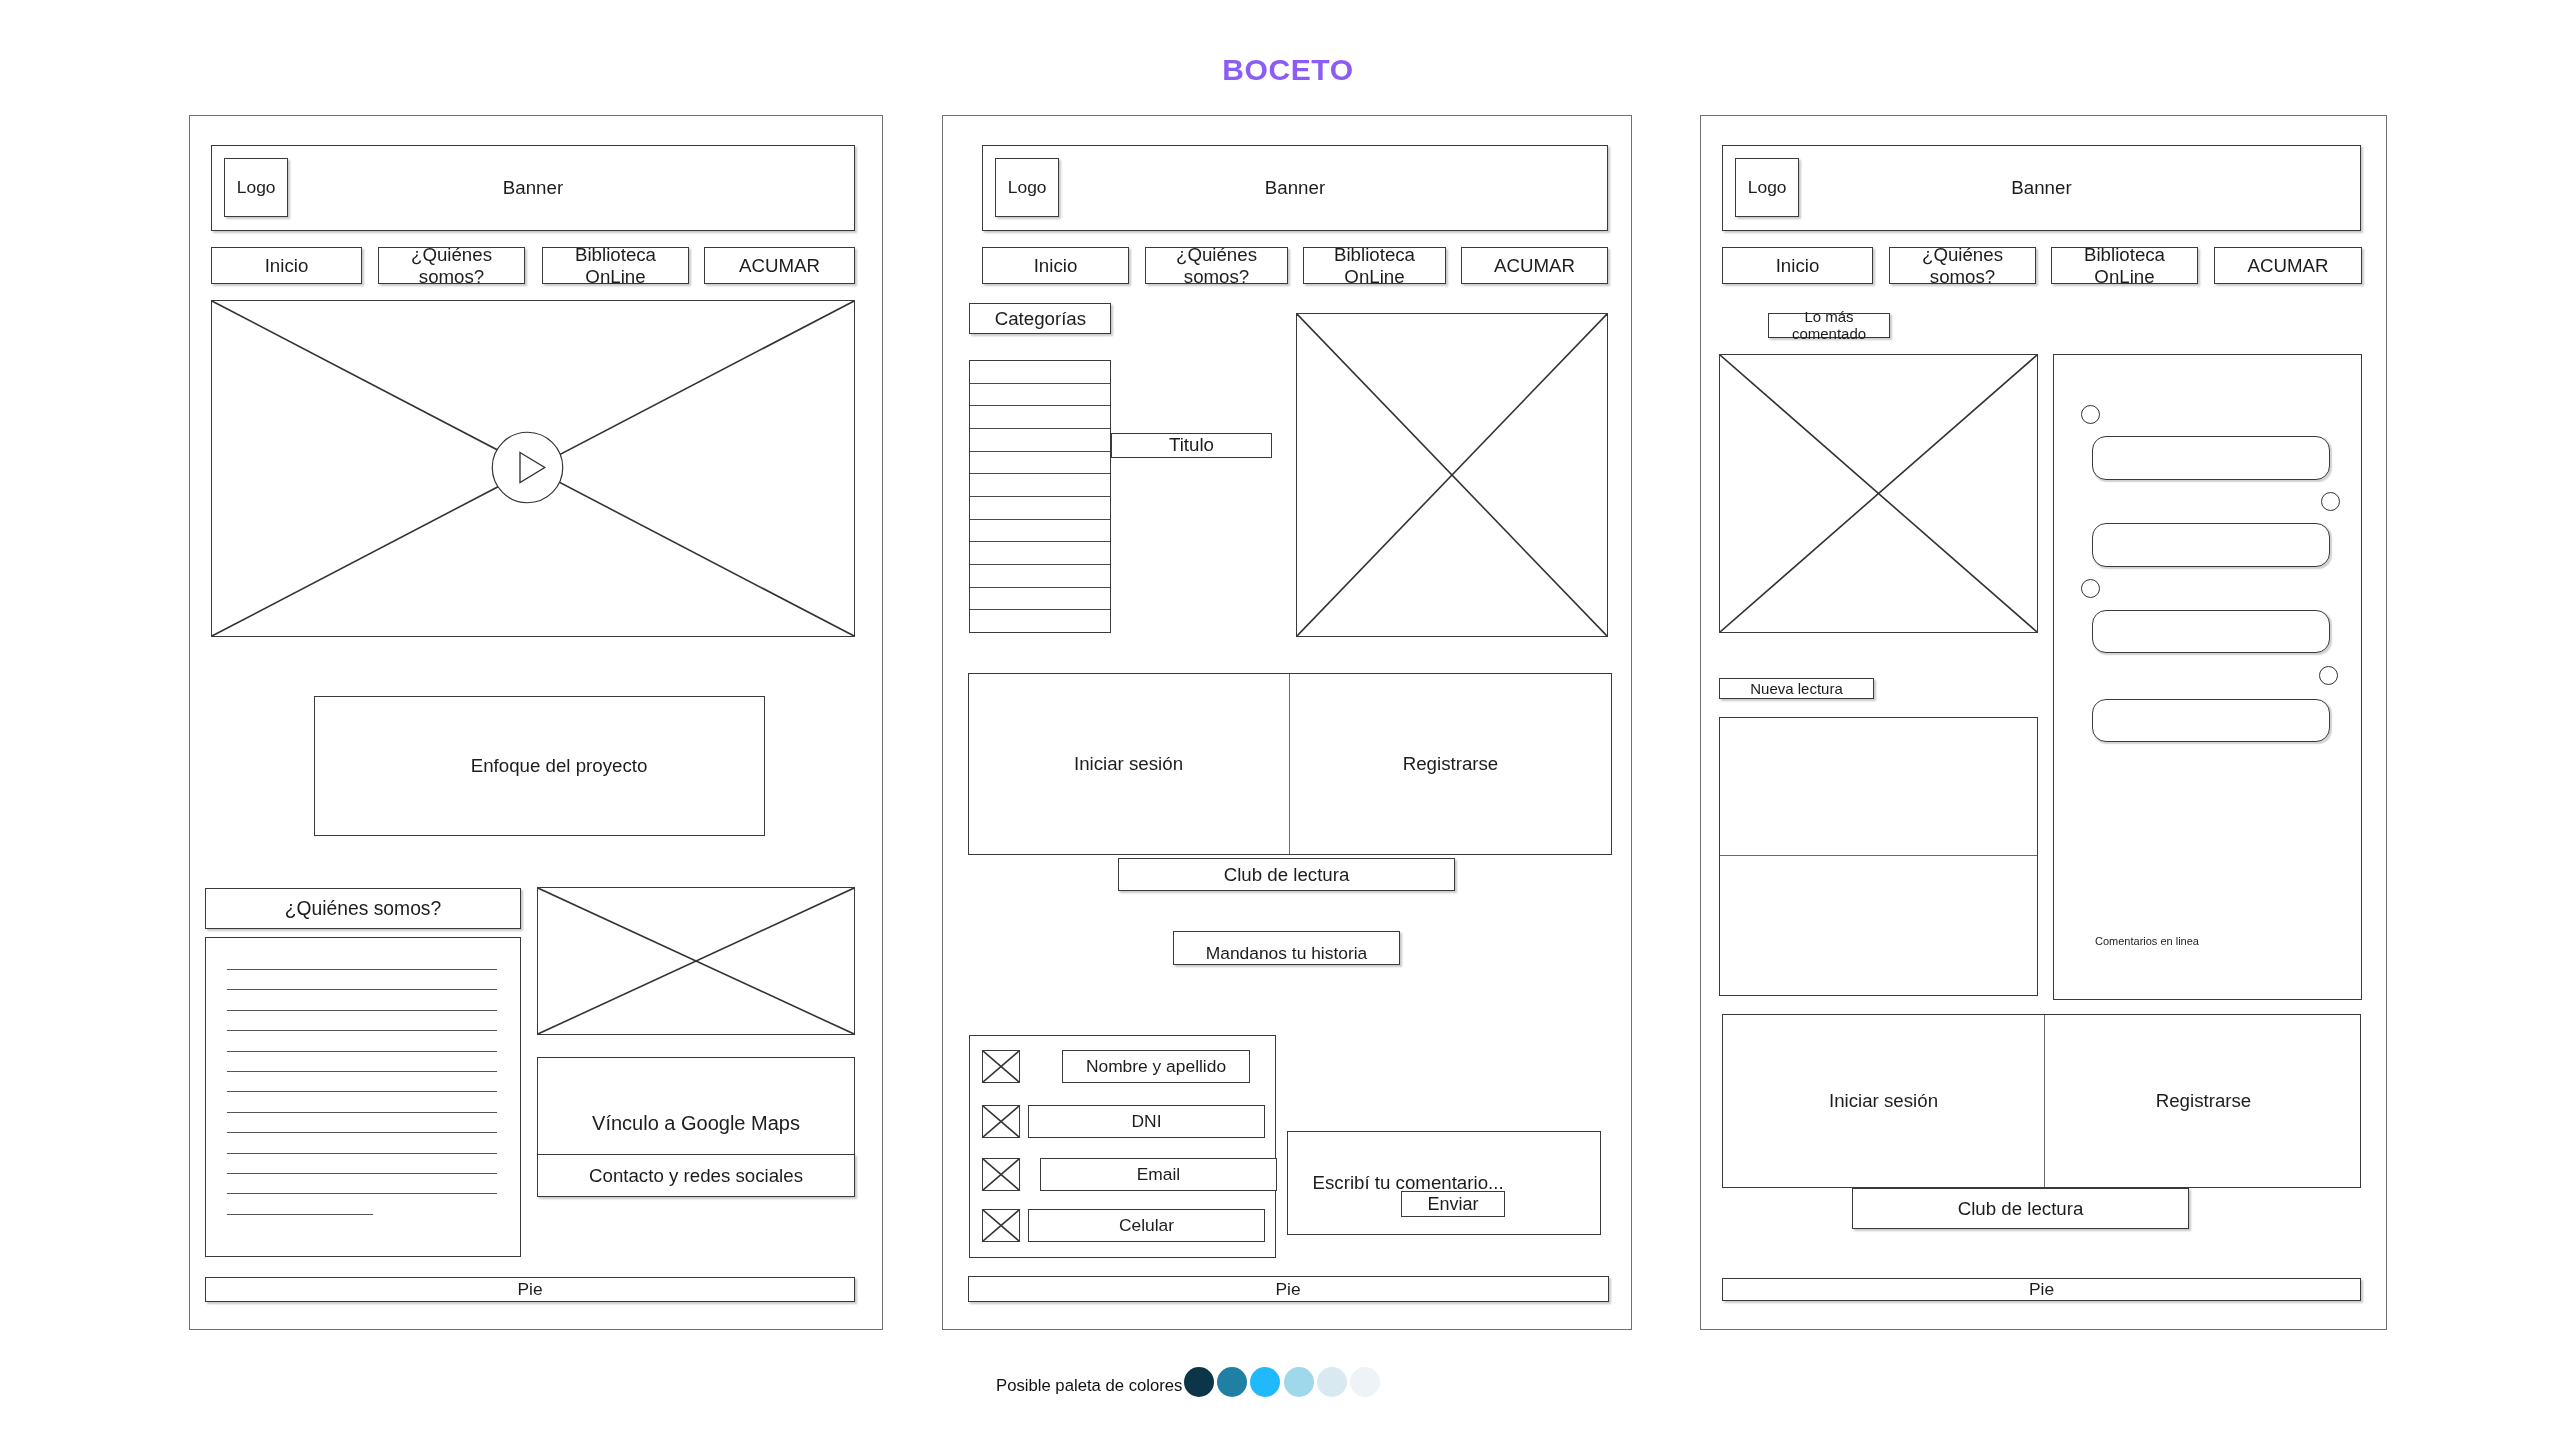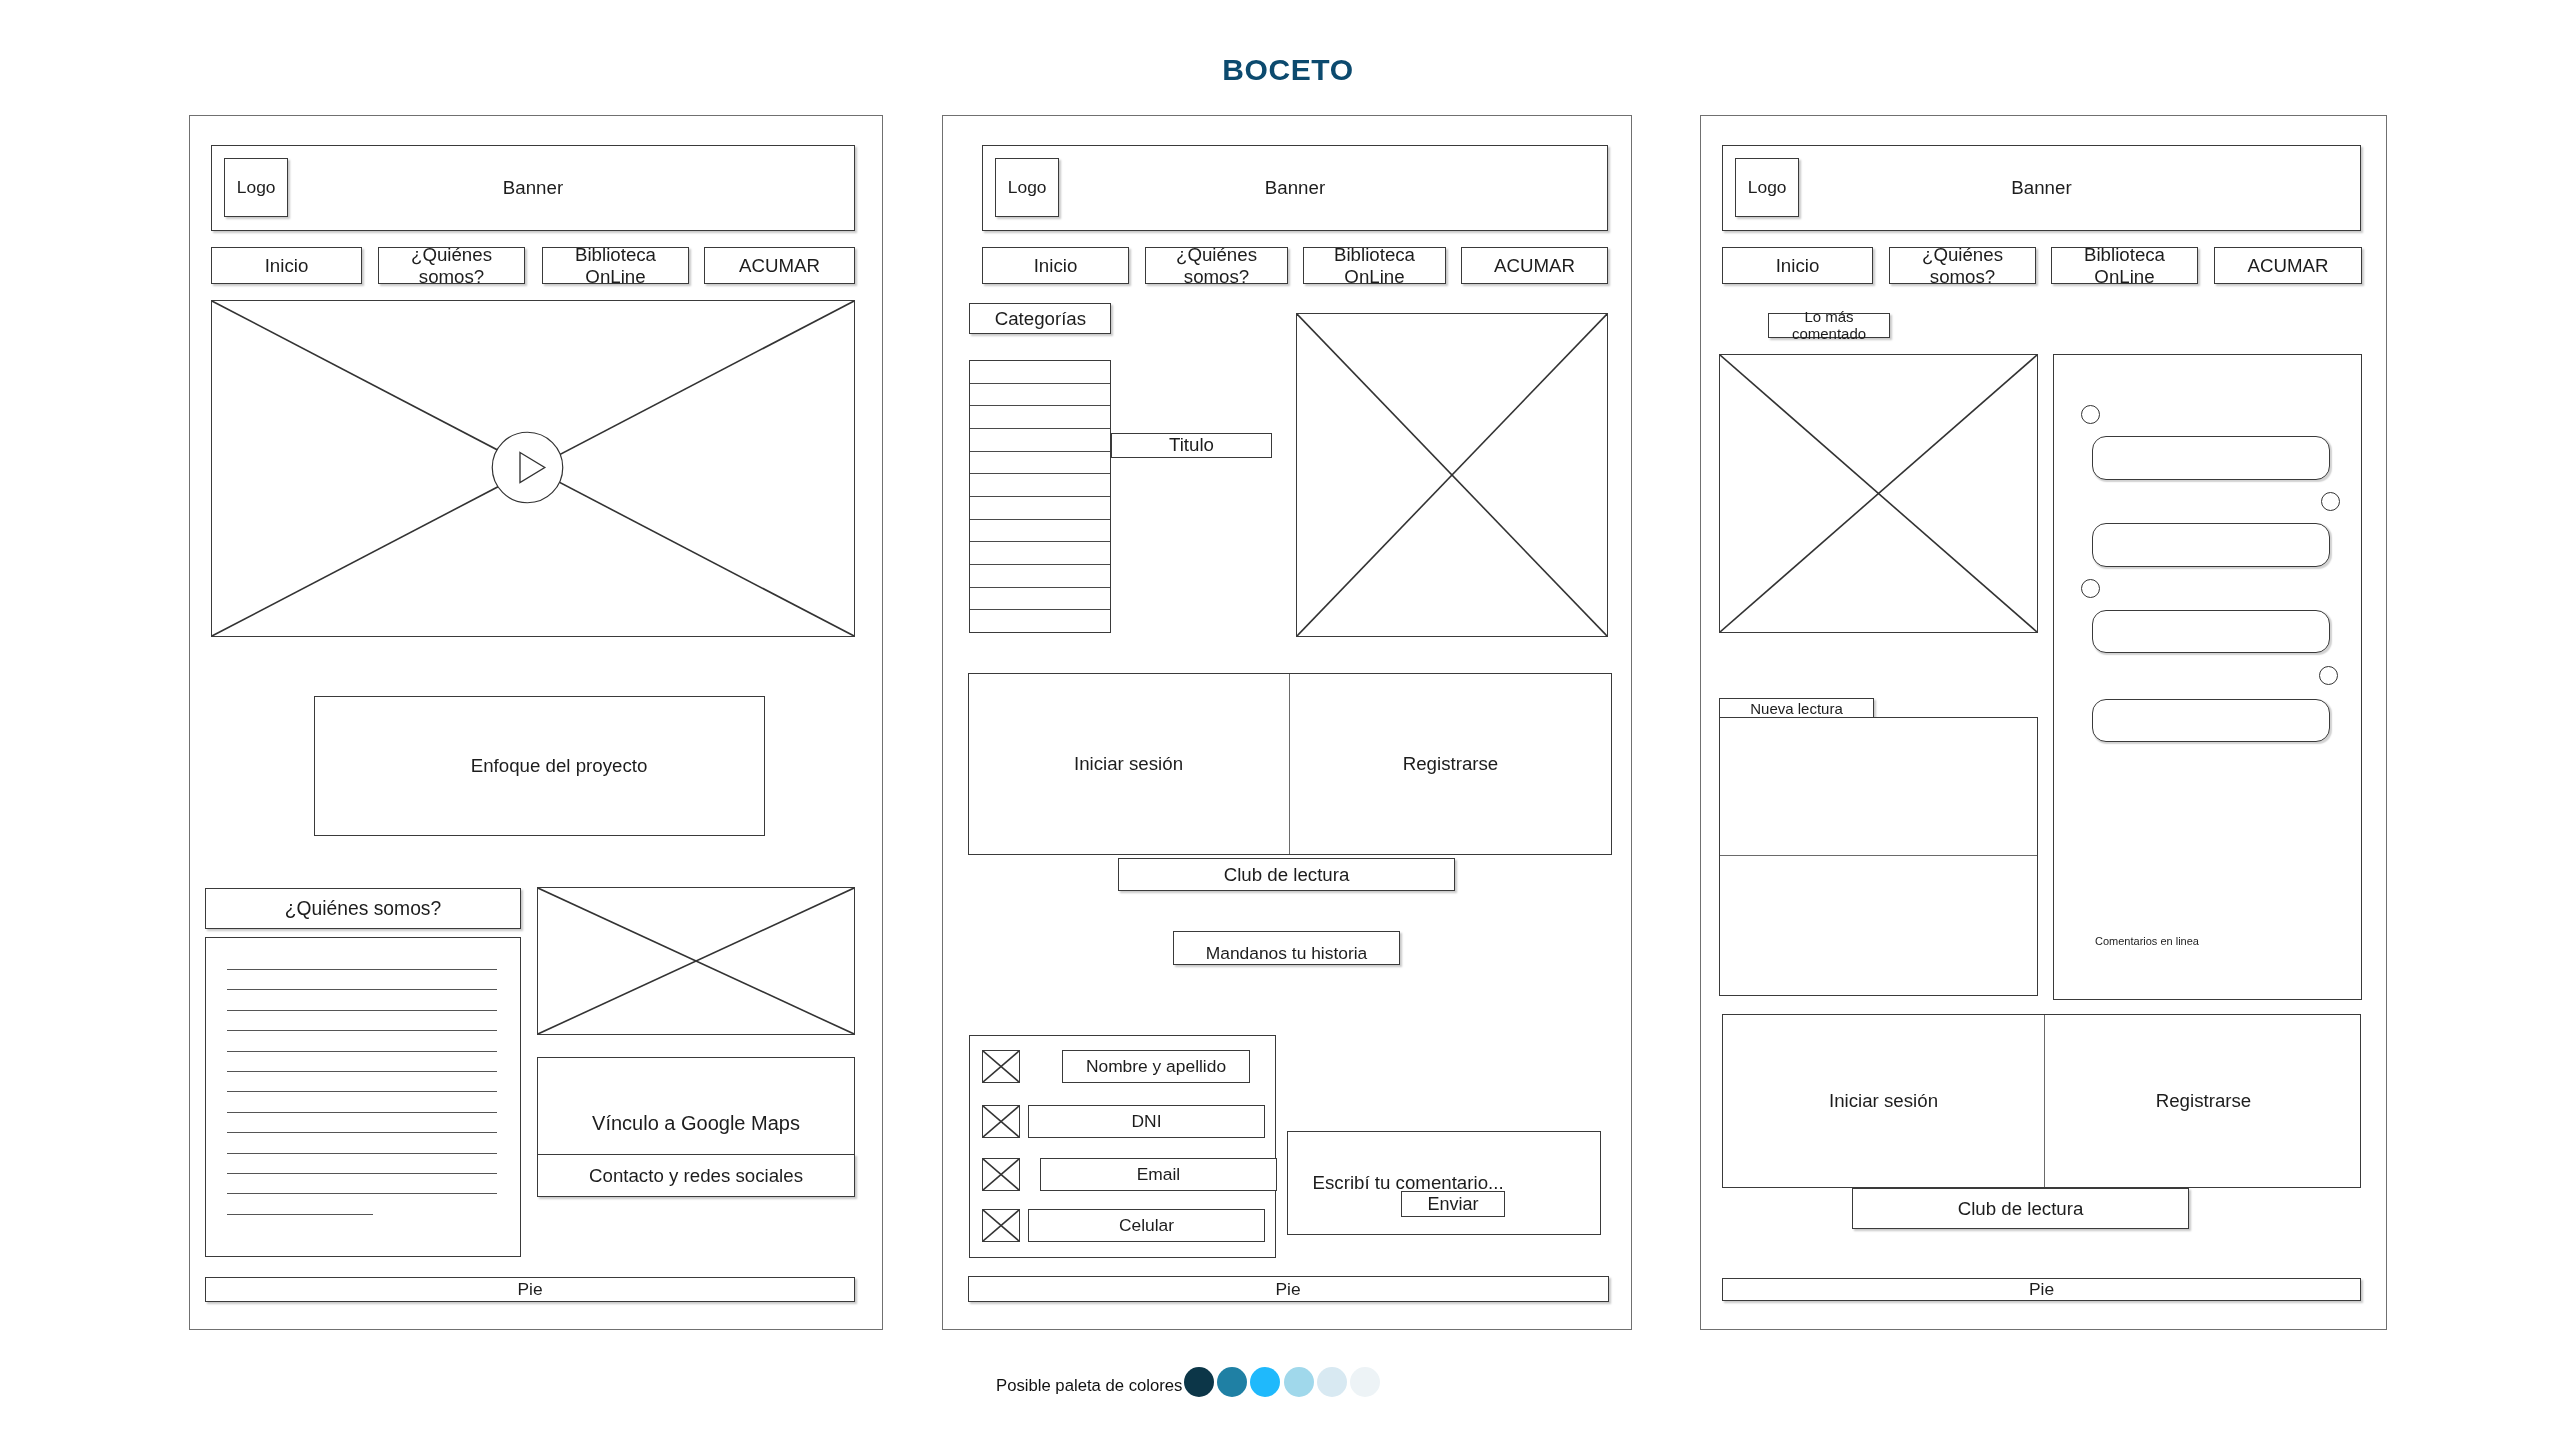--- a/index.html
+++ b/index.html
@@ -3,21 +3,21 @@
 <meta charset="utf-8">
 <style>
   html,body{margin:0;padding:0;}
   body{
     width:2576px;height:1449px;position:relative;background:#ffffff;
     font-family:"Liberation Sans","DejaVu Sans",sans-serif;color:#1d1d1d;
     overflow:hidden;
   }
   .page-title{
     position:absolute;left:0;top:53px;width:2576px;text-align:center;
-    font-size:30px;font-weight:600;letter-spacing:0.6px;color:#0c4a6e;
+    font-size:30px;font-weight:600;letter-spacing:0.6px;color:#8b5cf6;
   }
   .frame{position:absolute;top:115px;height:1215px;background:#fff;border:1px solid #707070;box-sizing:border-box;}
   #frame1{left:189px;width:694px;}
   #frame2{left:942px;width:690px;}
   #frame3{left:1700px;width:687px;}
   .box{
     position:absolute;background:#fff;border:1.3px solid #3a3a3a;box-sizing:border-box;
     display:flex;align-items:center;justify-content:center;text-align:center;
     font-size:18.7px;color:#1d1d1d;
   }
@@ -281,21 +281,21 @@
     <span>Lo más comentado</span>
   </div>
 
   <div class="box thin" style="left:18px;top:238px;width:319px;height:279px;">
     <svg class="xsvg" viewBox="0 0 100 100" preserveAspectRatio="none">
         <line x1="0" y1="0" x2="100" y2="100"></line>
         <line x1="100" y1="0" x2="0" y2="100"></line>
       </svg>
   </div>
 
-  <div class="box sh" style="left:18px;top:562px;width:155px;height:21px;font-size:15px;margin-top:20px;">
+  <div class="box sh" style="left:18px;top:562px;width:155px;height:21px;font-size:15px;">
     <span>Nueva lectura</span>
   </div>
 
   <div class="box thin" style="left:18px;top:601px;width:319px;height:279px;">
     <div class="hdiv" style="top:137px;"></div>
   </div>
 
   <div class="box thin" style="left:352px;top:238px;width:309px;height:646px;">
     <div class="avc" style="left:27px;top:50px;"></div>
     <div class="bubble" style="left:38px;top:81px;width:238px;height:44px;"></div>

